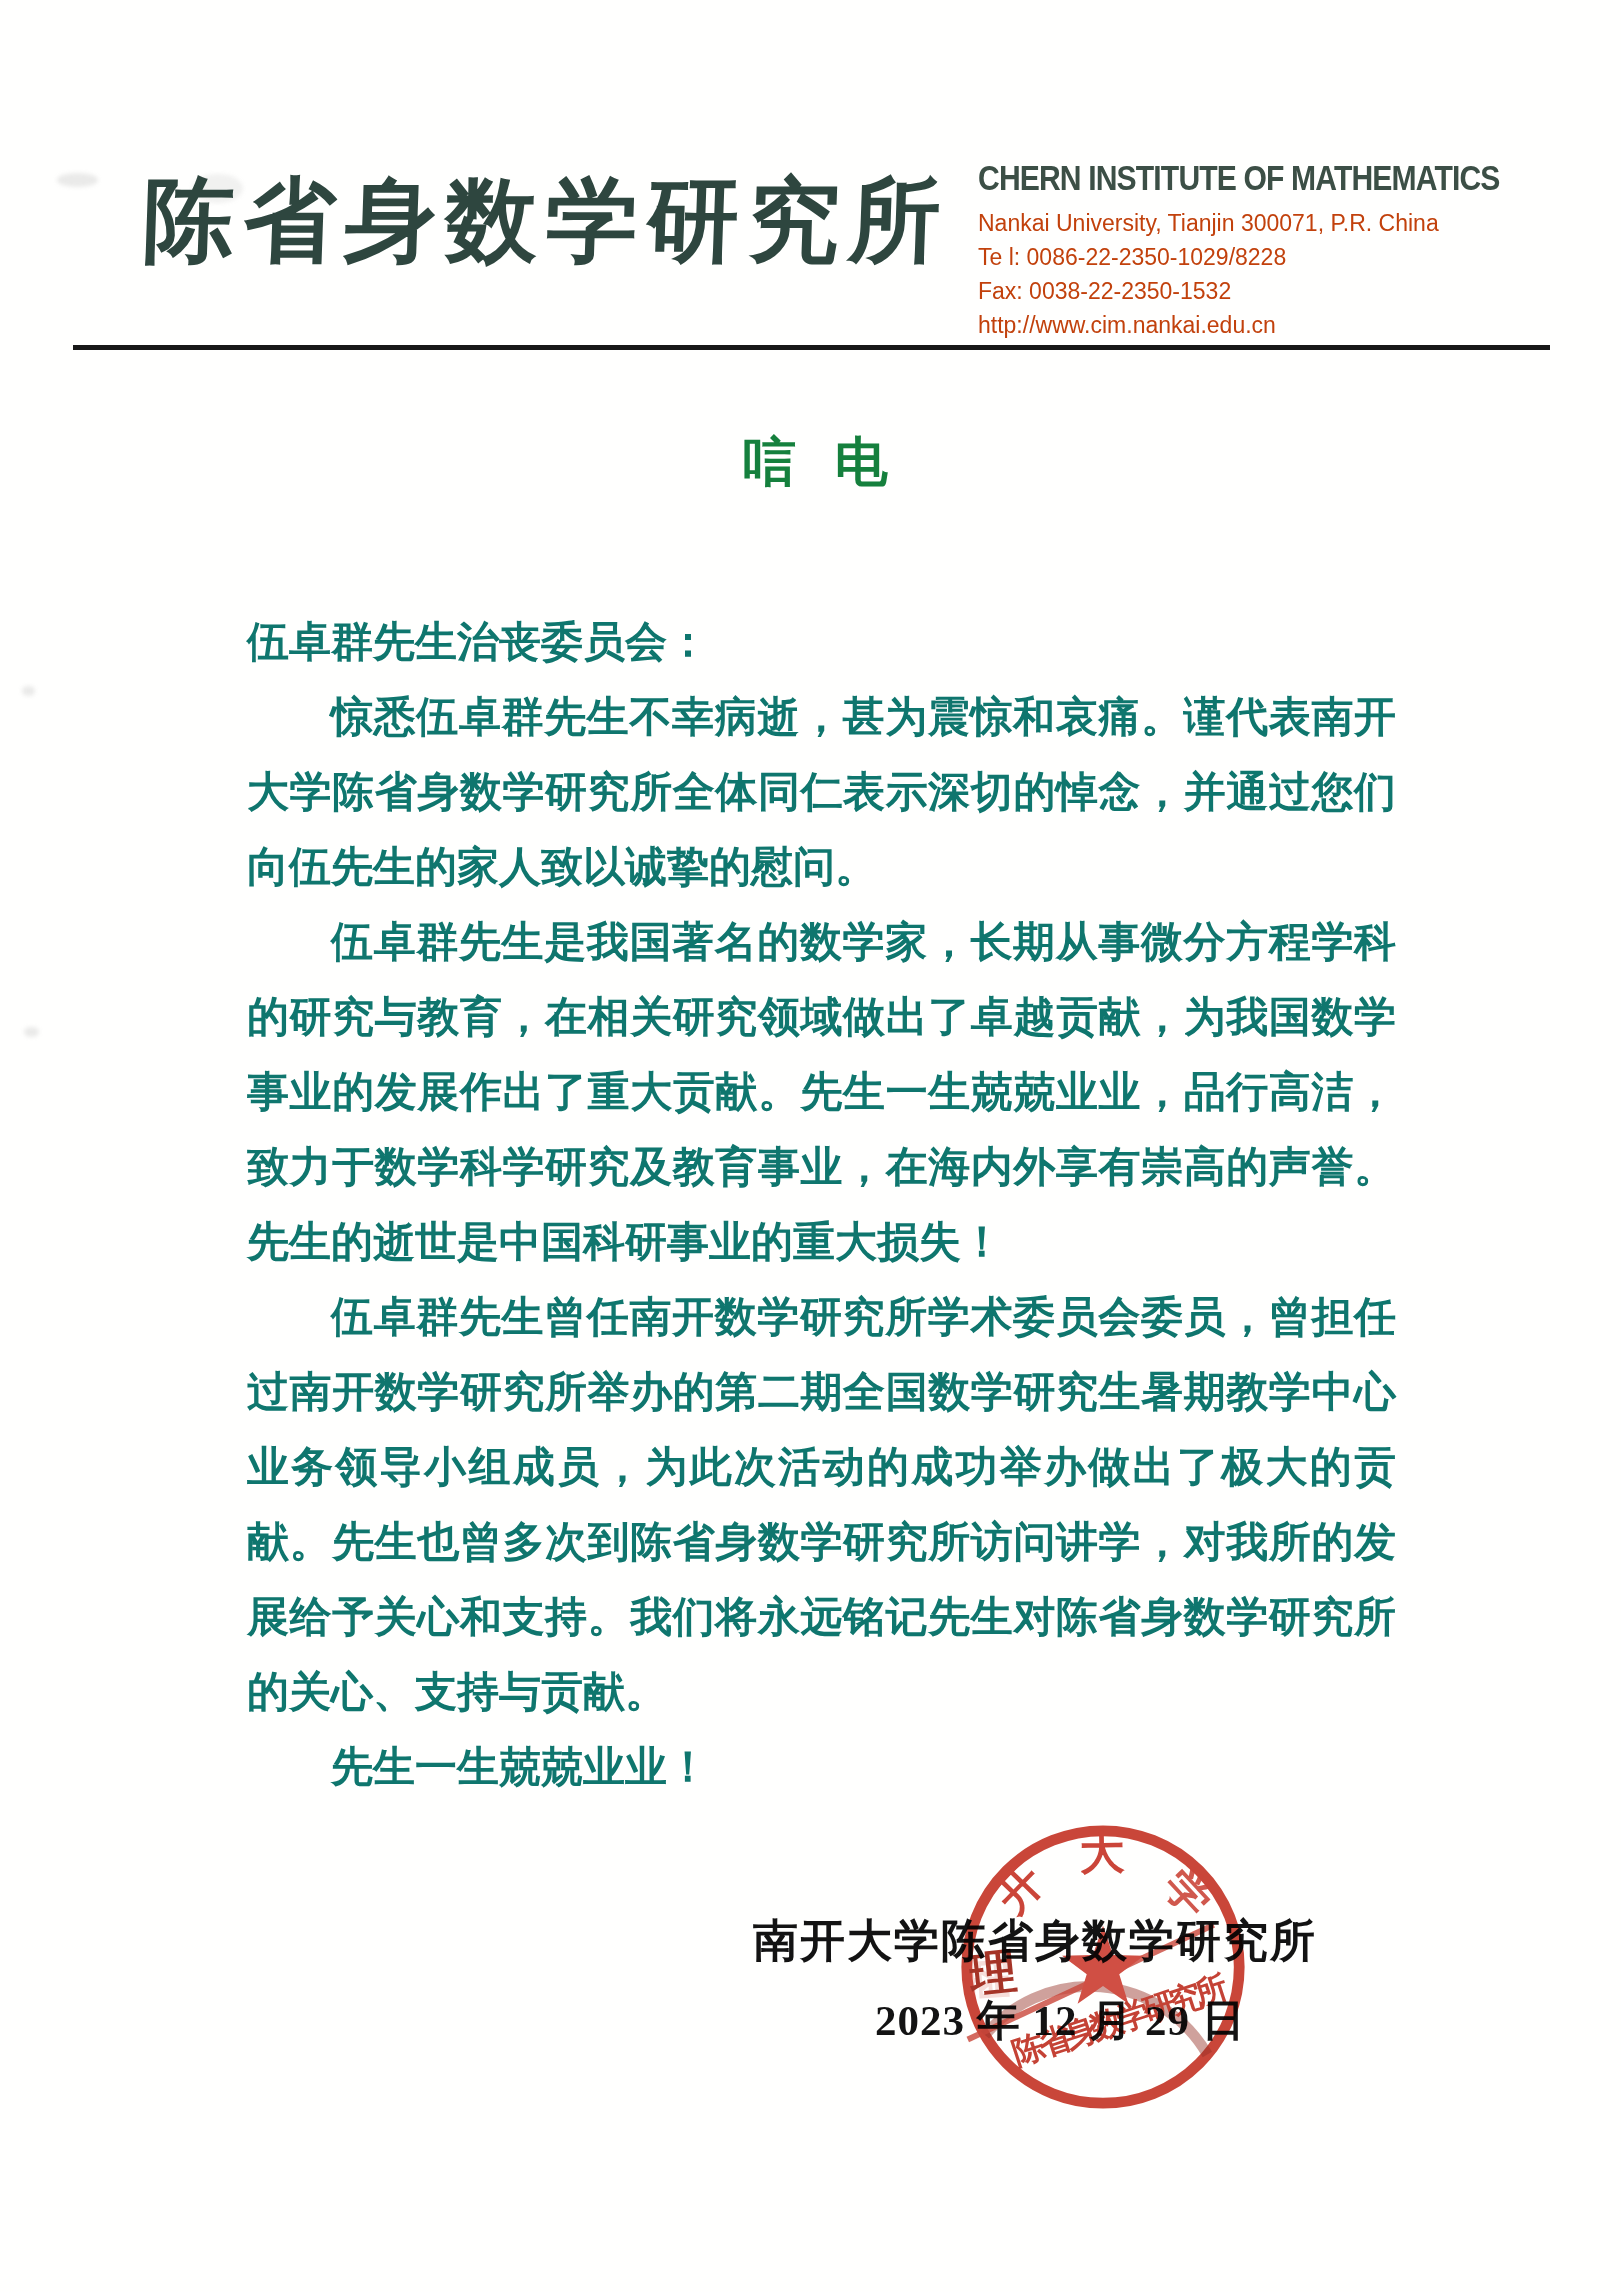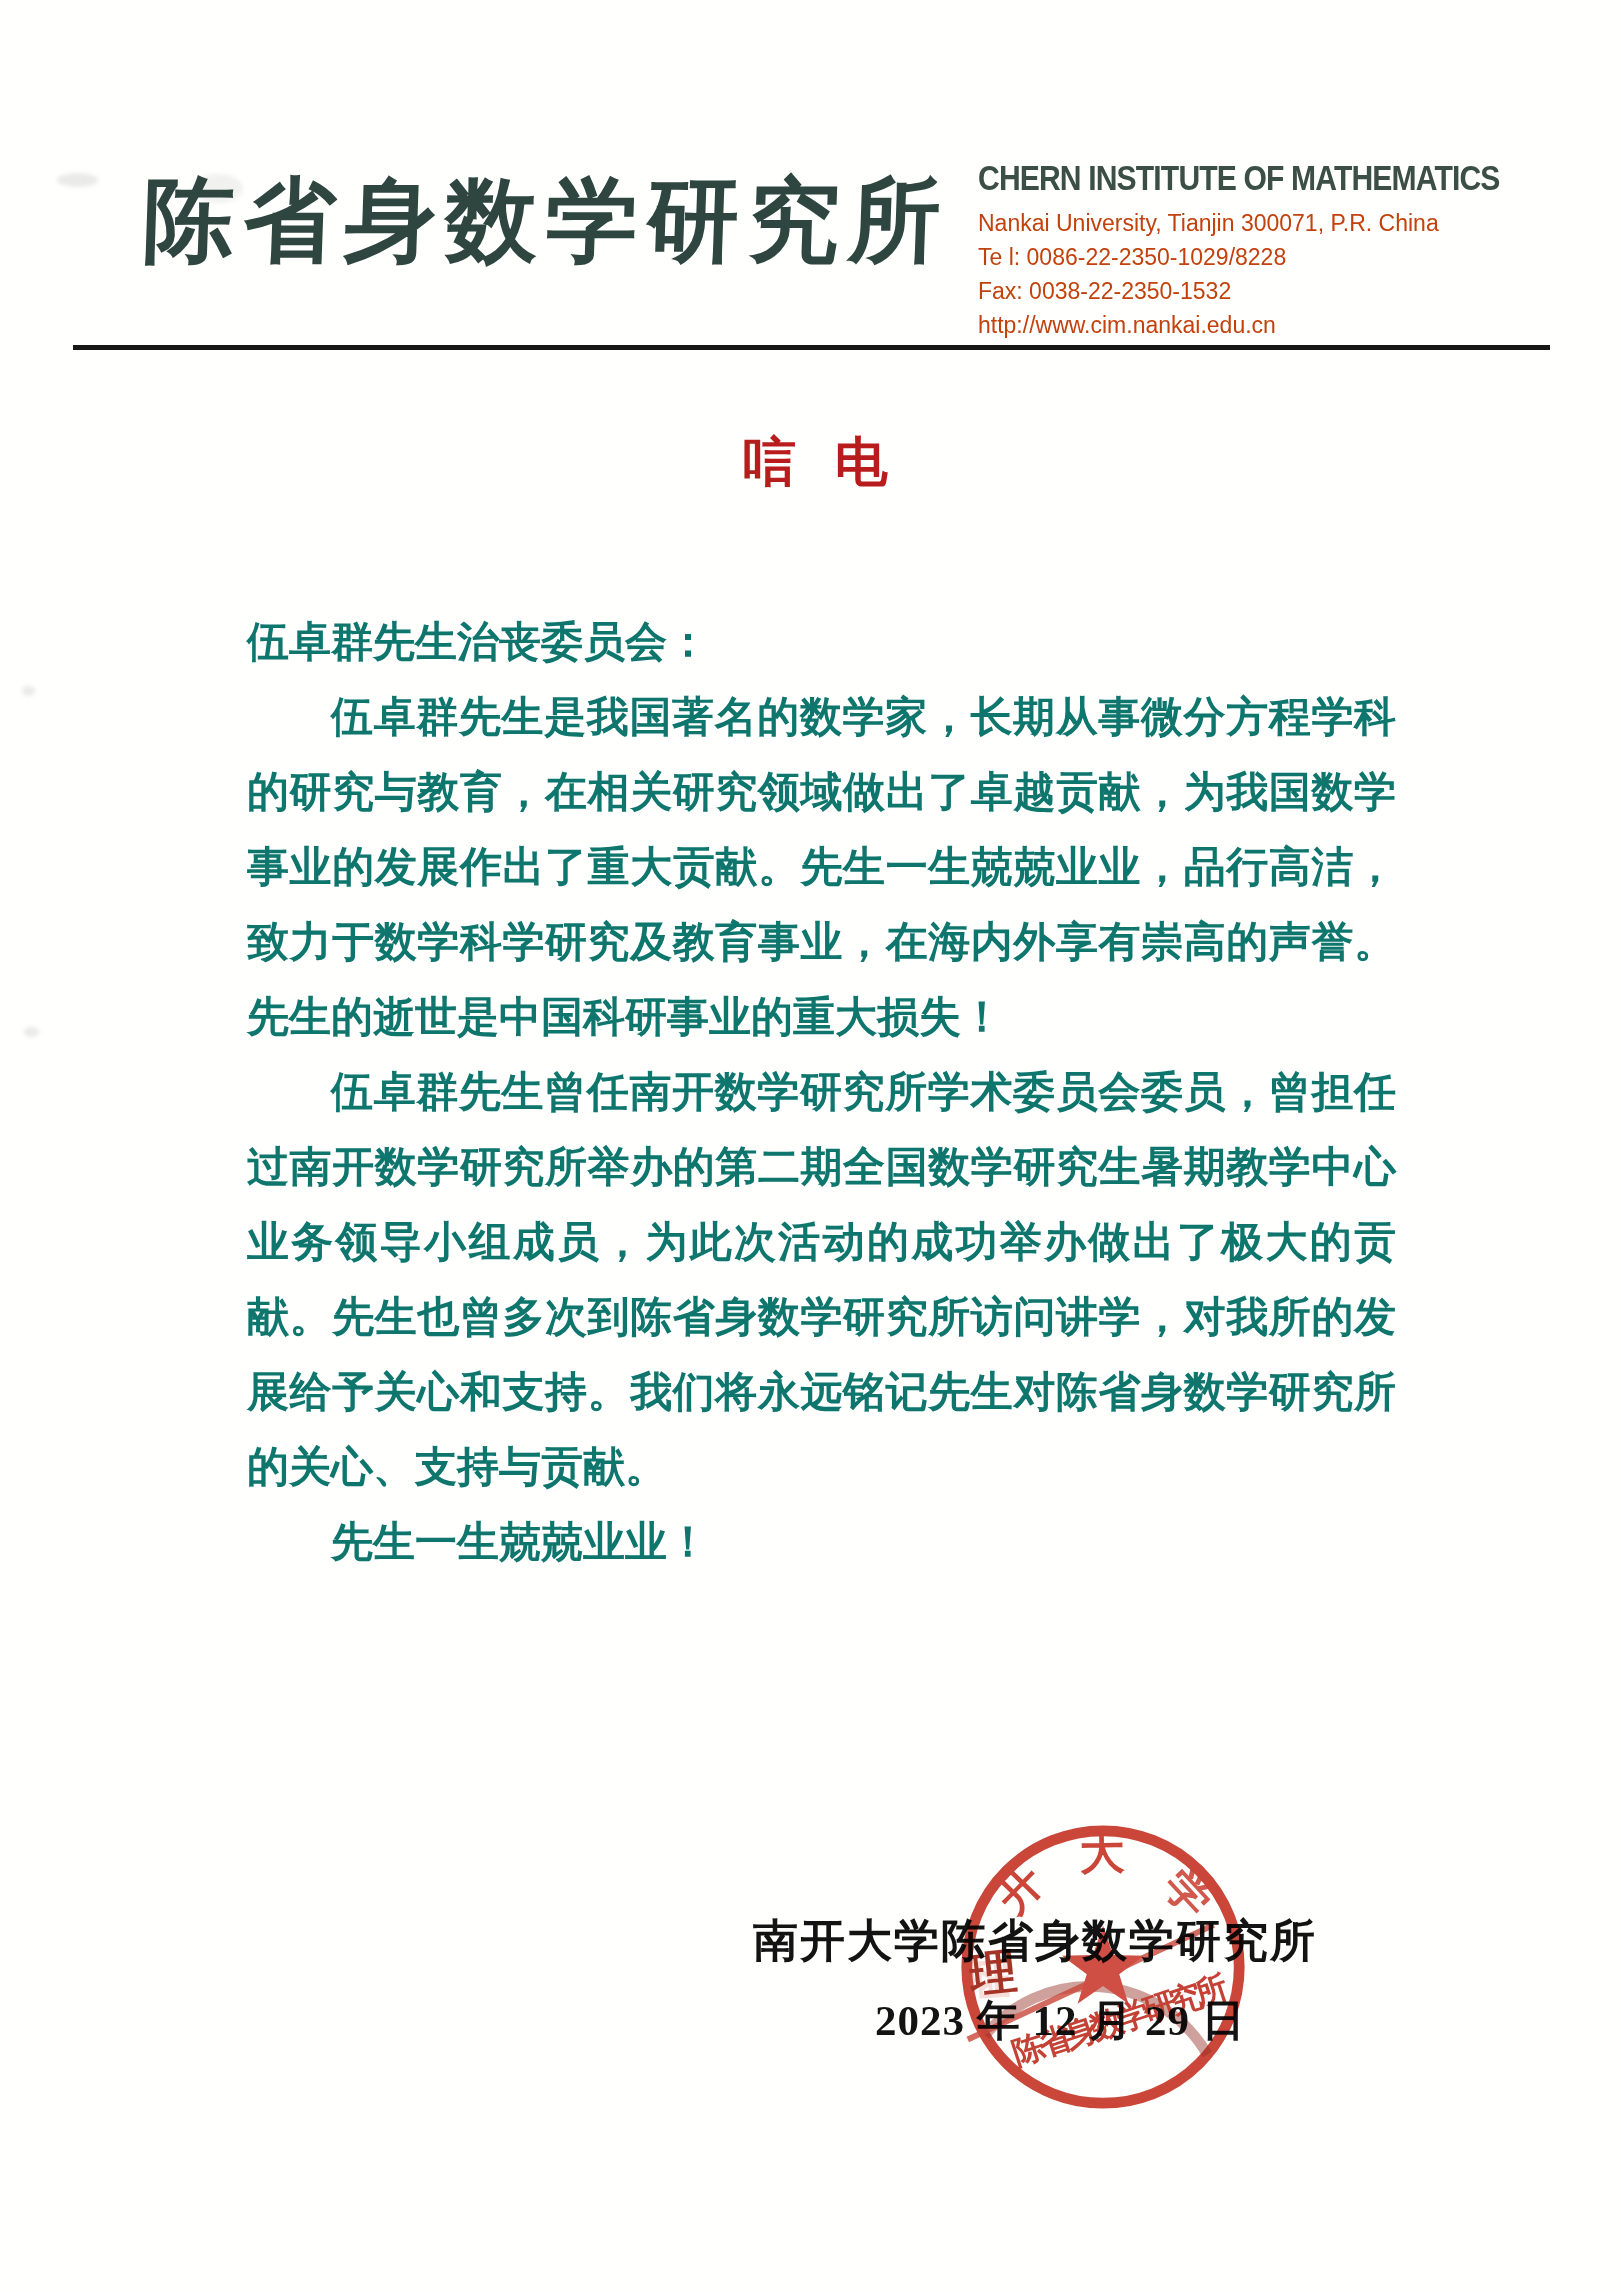--- a/index.html
+++ b/index.html
@@ -65,21 +65,21 @@
     left: 0;
     top: 427px;
     width: 100%;
     margin: 0;
     text-align: center;
     text-indent: 13.7px;
     font-size: 53px;
     font-weight: 600;
     letter-spacing: 3.9px;
     word-spacing: 17.6px;
-    color: #b91c1c;
+    color: #15803d;
   }
 
   
   .letter-body {
     position: absolute;
     left: 247px;
     top: 605px;
     width: 1149px;
     font-size: 42px;
     line-height: 75px;
@@ -162,20 +162,21 @@
       <div class="contact-line">http://www.cim.nankai.edu.cn</div>
     </div>
   </header>
 
   <div class="divider"></div>
 
   <h1 class="title">唁 电</h1>
 
   <main class="letter-body">
     <p class="salutation">伍卓群先生治丧委员会：</p>
+    <p>惊悉伍卓群先生不幸病逝，甚为震惊和哀痛。谨代表南开大学陈省身数学研究所全体同仁表示深切的悼念，并通过您们向伍先生的家人致以诚挚的慰问。</p>
     <p>伍卓群先生是我国著名的数学家，长期从事微分方程学科的研究与教育，在相关研究领域做出了卓越贡献，为我国数学事业的发展作出了重大贡献。先生一生兢兢业业，品行高洁，致力于数学科学研究及教育事业，在海内外享有崇高的声誉。先生的逝世是中国科研事业的重大损失！</p>
     <p>伍卓群先生曾任南开数学研究所学术委员会委员，曾担任过南开数学研究所举办的第二期全国数学研究生暑期教学中心业务领导小组成员，为此次活动的成功举办做出了极大的贡献。先生也曾多次到陈省身数学研究所访问讲学，对我所的发展给予关心和支持。我们将永远铭记先生对陈省身数学研究所的关心、支持与贡献。</p>
     <p>先生一生兢兢业业！</p>
   </main>
 
   <div class="signature">南开大学陈省身数学研究所</div>
   <div class="date">2023 年 12 月 29 日</div>
 
   <svg class="seal" viewBox="0 0 300 300" xmlns="http://www.w3.org/2000/svg">
     <circle cx="150" cy="150" r="139" fill="none" stroke="#c5382a" stroke-width="11"></circle>

